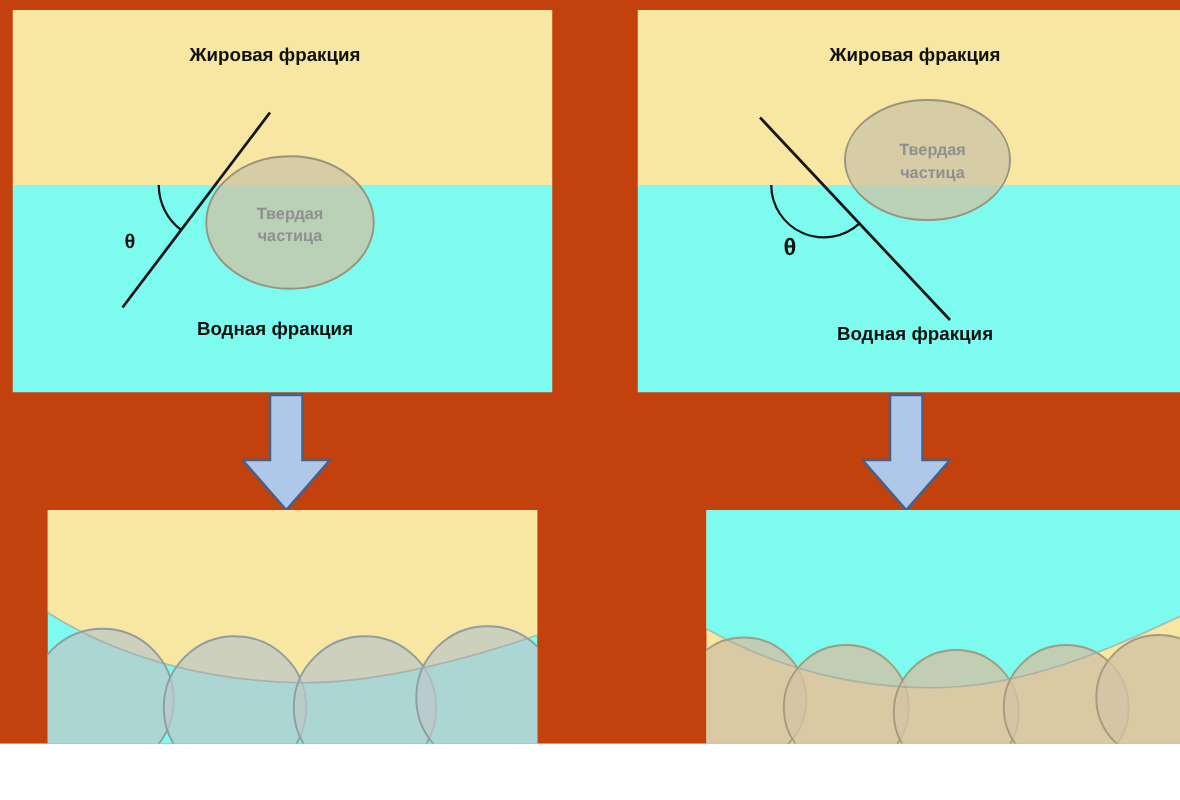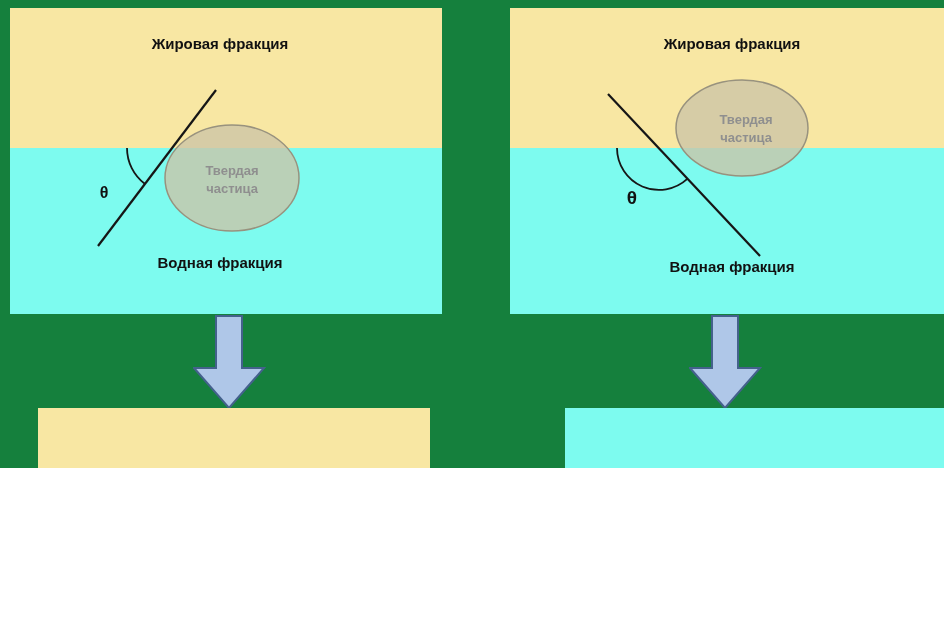--- a/index.html
+++ b/index.html
@@ -1,17 +1,17 @@
 <!DOCTYPE html>
 <html><head>
 <meta charset="utf-8">
 <style>
   html,body{margin:0;padding:0;background:#ffffff;}
   #canvas{
-    position:relative;width:944px;height:468px;background:#15803d;overflow:hidden;
+    position:relative;width:944px;height:595px;background:#c2410c;overflow:hidden;
     font-family:"Liberation Sans", sans-serif;
   }
   .abs{position:absolute;}
   svg text{font-family:"Liberation Sans", sans-serif;}
   .phase-label{font-size:15px;font-weight:bold;fill:#111;}
   .particle-label{font-size:13px;font-weight:bold;}
   .theta{font-size:16px;font-weight:bold;fill:#111;}
   .theta-big{font-size:19px;font-weight:bold;fill:#111;}
 </style>
 </head>

